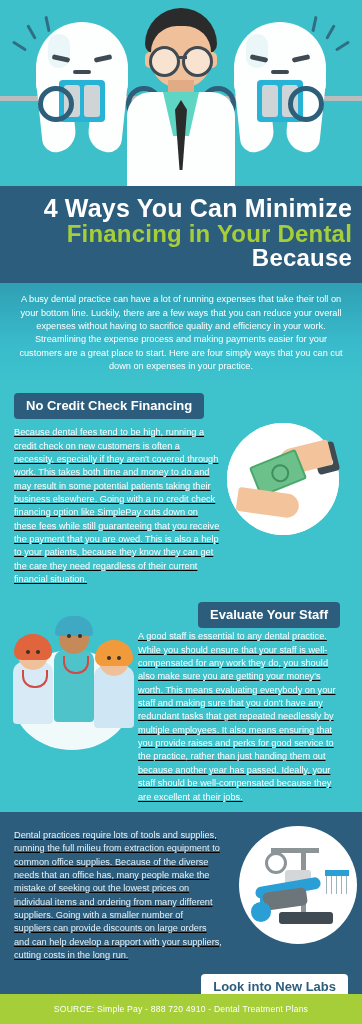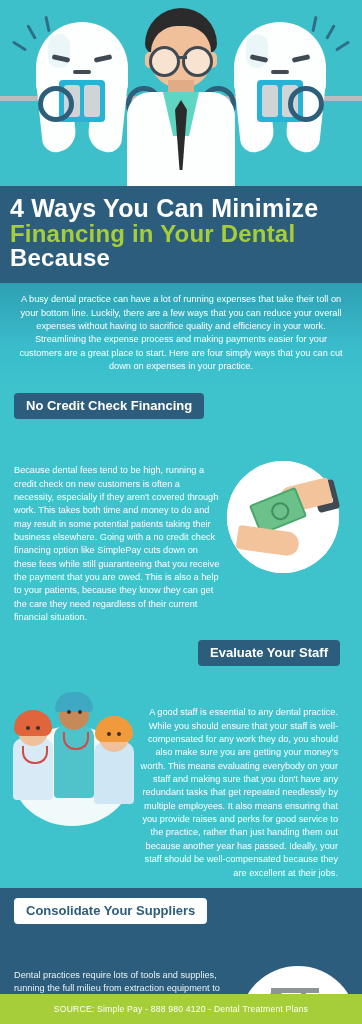--- a/index.html
+++ b/index.html
@@ -40,43 +40,43 @@
   .d-ear.l{left:26px;}.d-ear.r{right:26px;}
   .d-glass{position:absolute;top:38px;width:25px;height:25px;border:3px solid #3f4a52;border-radius:50%;background:rgba(255,255,255,.55);}
   .d-glass.l{left:30px;}.d-glass.r{right:30px;}
   .d-bridge{position:absolute;top:48px;left:58px;width:10px;height:3px;background:#3f4a52;}
   .d-neck{position:absolute;left:49px;top:72px;width:26px;height:20px;background:#e0ab85;}
   .d-coat{position:absolute;left:8px;top:84px;width:108px;height:100px;background:#fdfefe;border-radius:24px 24px 0 0;}
   .d-shirt{position:absolute;left:44px;top:84px;width:36px;height:44px;background:#5fd6c4;clip-path:polygon(0 0,100% 0,72% 100%,28% 100%);}
   .d-tie{position:absolute;left:56px;top:92px;width:12px;height:70px;background:#2b2b2b;clip-path:polygon(50% 0,100% 14%,62% 100%,38% 100%,0 14%);}
 
   
-  .titleband{background:#2d5d7c;padding:10px 10px 12px;text-align:left;}
+  .titleband{background:#2d5d7c;padding:10px 10px 12px;text-align:right;}
   .titleband h1{margin:0;color:#ffffff;font-size:25px;line-height:1.03;font-weight:bold;letter-spacing:.2px;}
   .titleband h1 .green{color:#a6ce39;}
   .titleband h1 span{display:block;}
   .t-l2{font-size:24px;}
   .t-l3{font-size:24px;}
 
   
   .intro{background:linear-gradient(180deg,#2f9fb4 0%,#39bbcb 60%,#3ec3cd 100%);
          padding:10px 16px 12px;text-align:center;}
   .intro p{margin:0;color:#ffffff;font-size:9.2px;line-height:1.45;}
 
   
-  .sec{position:relative;padding:10px 0 8px;}
+  .sec{position:relative;padding:10px 0 8px;text-decoration:underline;}
   .sec.light{background:#3ec3cd;}
   .sec.navy{background:#2d5d7c;}
   .head{display:inline-block;padding:5px 12px 6px;border-radius:4px;font-size:13px;font-weight:bold;}
   .head.navy{background:#2d5d7c;color:#ffffff;}
   .head.white{background:#ffffff;color:#2d5d7c;}
   .body-txt{font-size:9.2px;line-height:1.45;color:#ffffff;margin:7px 0 0;}
   .sec.navy .body-txt{color:#e8f1f5;}
 
-  .row{display:flex;align-items:flex-start;margin-top:38px;}
+  .row{display:flex;align-items:flex-start;}
   .col-txt{flex:0 0 auto;}
   .col-img{flex:0 0 auto;display:flex;align-items:flex-start;justify-content:center;}
 
   
   .circle{position:relative;border-radius:50%;background:#ffffff;}
 
   
   .ill-money{width:112px;height:112px;}
   .ill-money .ring{position:absolute;inset:0;border-radius:50%;background:#ffffff;}
   .bill{position:absolute;left:26px;top:34px;width:46px;height:28px;background:#6cc08a;border:2px solid #4aa76c;border-radius:3px;transform:rotate(-22deg);}
@@ -245,30 +245,27 @@
 
           <div class="person" style="left:86px;width:42px;height:88px;">
             <div class="p-body" style="background:#cfe6f5;"></div>
             <div class="p-head" style="background:#f0c09a;top:-20px;"></div>
             <div class="p-hair" style="background:#f09a3c;top:-26px;"></div>
             <div class="p-eye" style="left:14px;top:-10px;"></div>
             <div class="p-eye" style="left:24px;top:-10px;"></div>
           </div>
         </div>
       </div>
-      <div class="col-txt" style="width:200px;text-align:right;">
+      <div class="col-txt" style="width:200px;">
         <p class="body-txt" style="margin-top:2px;">A good staff is essential to any dental practice. While you should ensure that your staff is well-compensated for any work they do, you should also make sure you are getting your money's worth. This means evaluating everybody on your staff and making sure that you don't have any redundant tasks that get repeated needlessly by multiple employees. It also means ensuring that you provide raises and perks for good service to the practice, rather than just handing them out because another year has passed. Ideally, your staff should be well-compensated because they are excellent at their jobs.</p>
       </div>
     </div>
   </div>
 
   <div class="sec navy" style="padding:10px 0 8px;">
-    <div style="padding-left:14px;">
-      <div class="head white">Consolidate Your Suppliers</div>
-    </div>
     <div class="row" style="padding:0 8px 0 14px;gap:13px;">
       <div class="col-txt" style="width:208px;">
         <p class="body-txt">Dental practices require lots of tools and supplies, running the full milieu from extraction equipment to common office supplies. Because of the diverse needs that an office has, many people make the mistake of seeking out the lowest prices on individual items and ordering from many different suppliers. Going with a smaller number of suppliers can provide discounts on large orders and can help develop a rapport with your suppliers, cutting costs in the long run.</p>
       </div>
       <div class="col-img" style="width:126px;padding-top:4px;">
         <div class="ill-equip">
           <div class="bg"></div>
           <div class="eq-arm"></div>
           <div class="eq-light"></div>
           <div class="eq-pole"></div>
@@ -285,16 +282,16 @@
   </div>
 
   <div class="sec navy" style="padding:4px 0 8px;">
     <div style="text-align:right;padding-right:14px;">
       <div class="head white">Look into New Labs</div>
     </div>
 
   </div>
 
   <div class="footer">
-    <span>SOURCE: Simple Pay - 888 980 4120 - Dental Treatment Plans</span>
+    <span>SOURCE: Simple Pay - 888 720 4910 - Dental Treatment Plans</span>
   </div>
 
 </div>
 
 </body></html>

